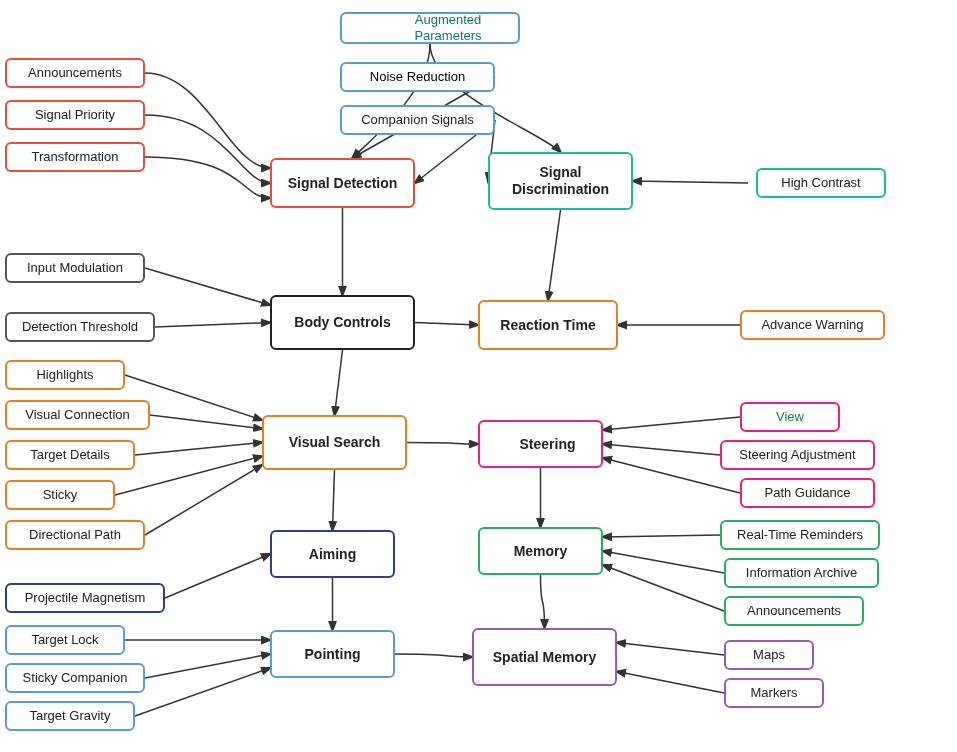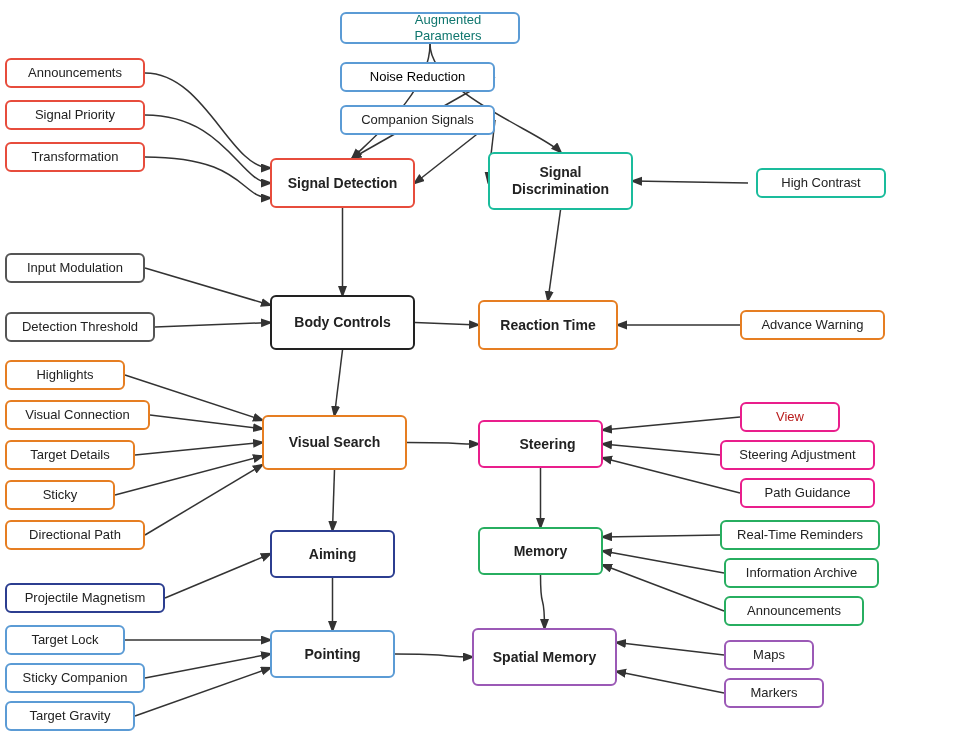--- a/index.html
+++ b/index.html
@@ -110,21 +110,21 @@
       <div class="node" style="left: 262px; top: 415px; width: 145px; height: 55px; border: 2px solid rgb(230, 126, 34); color: rgb(34, 34, 34); font-weight: bold; font-size: 14px;">Visual Search</div>
       <div class="node" style="left: 270px; top: 530px; width: 125px; height: 48px; border: 2px solid rgb(44, 62, 144); color: rgb(34, 34, 34); font-weight: bold; font-size: 14px;">Aiming</div>
       <div class="node" style="left: 5px; top: 583px; width: 160px; height: 30px; border: 2px solid rgb(44, 62, 144); color: rgb(34, 34, 34);">Projectile Magnetism</div>
       <div class="node" style="left: 270px; top: 630px; width: 125px; height: 48px; border: 2px solid rgb(91, 155, 213); color: rgb(34, 34, 34); font-weight: bold; font-size: 14px;">Pointing</div>
       <div class="node" style="left: 5px; top: 625px; width: 120px; height: 30px; border: 2px solid rgb(91, 155, 213); color: rgb(34, 34, 34);">Target Lock</div>
       <div class="node" style="left: 5px; top: 663px; width: 140px; height: 30px; border: 2px solid rgb(91, 155, 213); color: rgb(34, 34, 34);">Sticky Companion</div>
       <div class="node" style="left: 5px; top: 701px; width: 130px; height: 30px; border: 2px solid rgb(91, 155, 213); color: rgb(34, 34, 34);">Target Gravity</div>
       <div class="node" style="left: 478px; top: 300px; width: 140px; height: 50px; border: 2px solid rgb(230, 126, 34); color: rgb(34, 34, 34); font-weight: bold; font-size: 14px;">Reaction Time</div>
       <div class="node" style="left: 740px; top: 310px; width: 145px; height: 30px; border: 2px solid rgb(230, 126, 34); color: rgb(34, 34, 34);">Advance Warning</div>
       <div class="node" style="left: 478px; top: 420px; width: 125px; height: 48px; border: 2px solid rgb(233, 30, 140); color: rgb(34, 34, 34); font-weight: bold; font-size: 14px; padding-left: 22px;">Steering</div>
-      <div class="node" style="left: 740px; top: 402px; width: 100px; height: 30px; border: 2px solid rgb(233, 30, 140); color: #b91c1c;">View</div>
+      <div class="node" style="left: 740px; top: 402px; width: 100px; height: 30px; border: 2px solid rgb(233, 30, 140); color: #15803d;">View</div>
       <div class="node" style="left: 720px; top: 440px; width: 155px; height: 30px; border: 2px solid rgb(233, 30, 140); color: rgb(34, 34, 34);">Steering Adjustment</div>
       <div class="node" style="left: 740px; top: 478px; width: 135px; height: 30px; border: 2px solid rgb(233, 30, 140); color: rgb(34, 34, 34);">Path Guidance</div>
       <div class="node" style="left: 478px; top: 527px; width: 125px; height: 48px; border: 2px solid rgb(39, 174, 96); color: rgb(34, 34, 34); font-weight: bold; font-size: 14px;">Memory</div>
       <div class="node" style="left: 720px; top: 520px; width: 160px; height: 30px; border: 2px solid rgb(39, 174, 96); color: rgb(34, 34, 34);">Real-Time Reminders</div>
       <div class="node" style="left: 724px; top: 558px; width: 155px; height: 30px; border: 2px solid rgb(39, 174, 96); color: rgb(34, 34, 34);">Information Archive</div>
       <div class="node" style="left: 724px; top: 596px; width: 140px; height: 30px; border: 2px solid rgb(39, 174, 96); color: rgb(34, 34, 34);">Announcements</div>
       <div class="node" style="left: 472px; top: 628px; width: 145px; height: 58px; border: 2px solid rgb(155, 89, 182); color: rgb(34, 34, 34); font-weight: bold; font-size: 14px;">Spatial Memory</div>
       <div class="node" style="left: 724px; top: 640px; width: 90px; height: 30px; border: 2px solid rgb(155, 89, 182); color: rgb(34, 34, 34);">Maps</div>
       <div class="node" style="left: 724px; top: 678px; width: 100px; height: 30px; border: 2px solid rgb(155, 89, 182); color: rgb(34, 34, 34);">Markers</div>
     </div>

